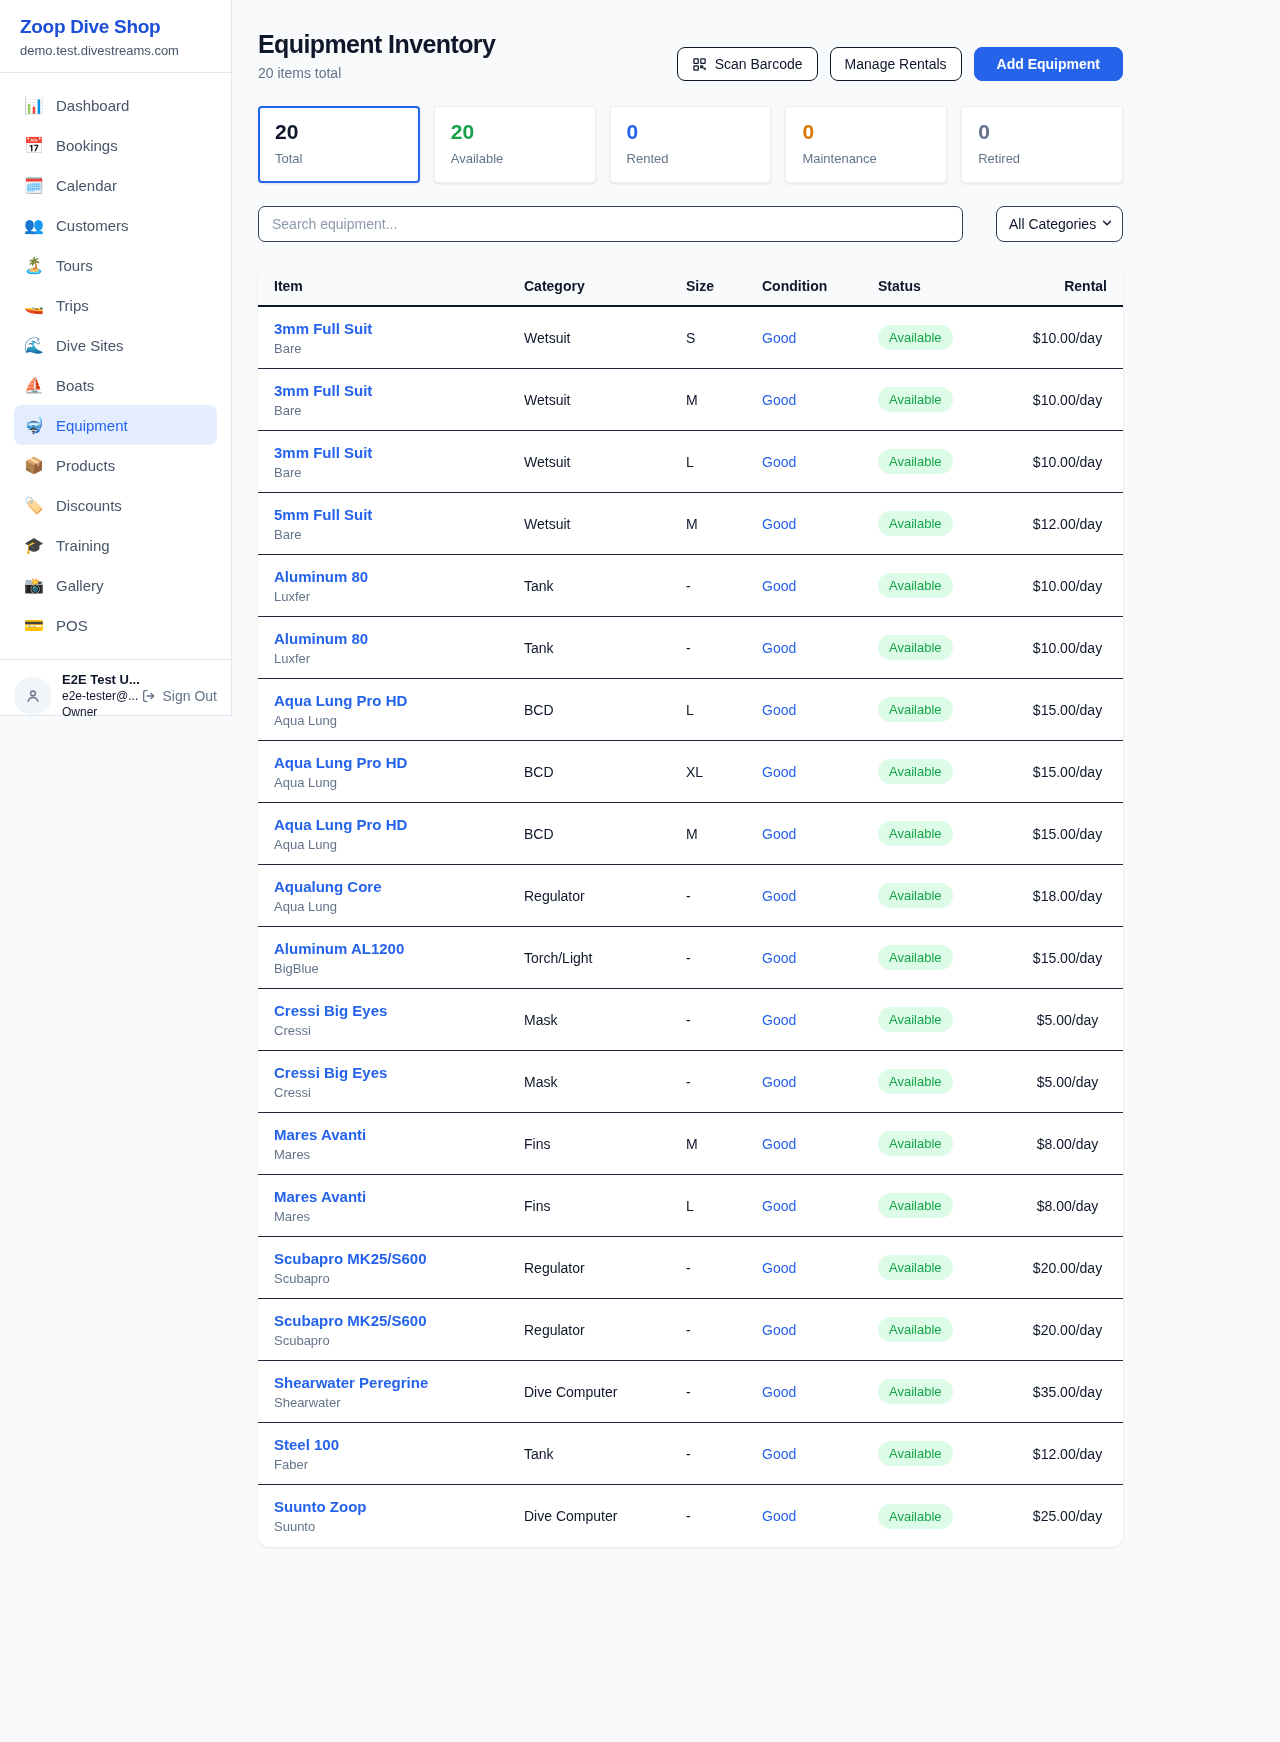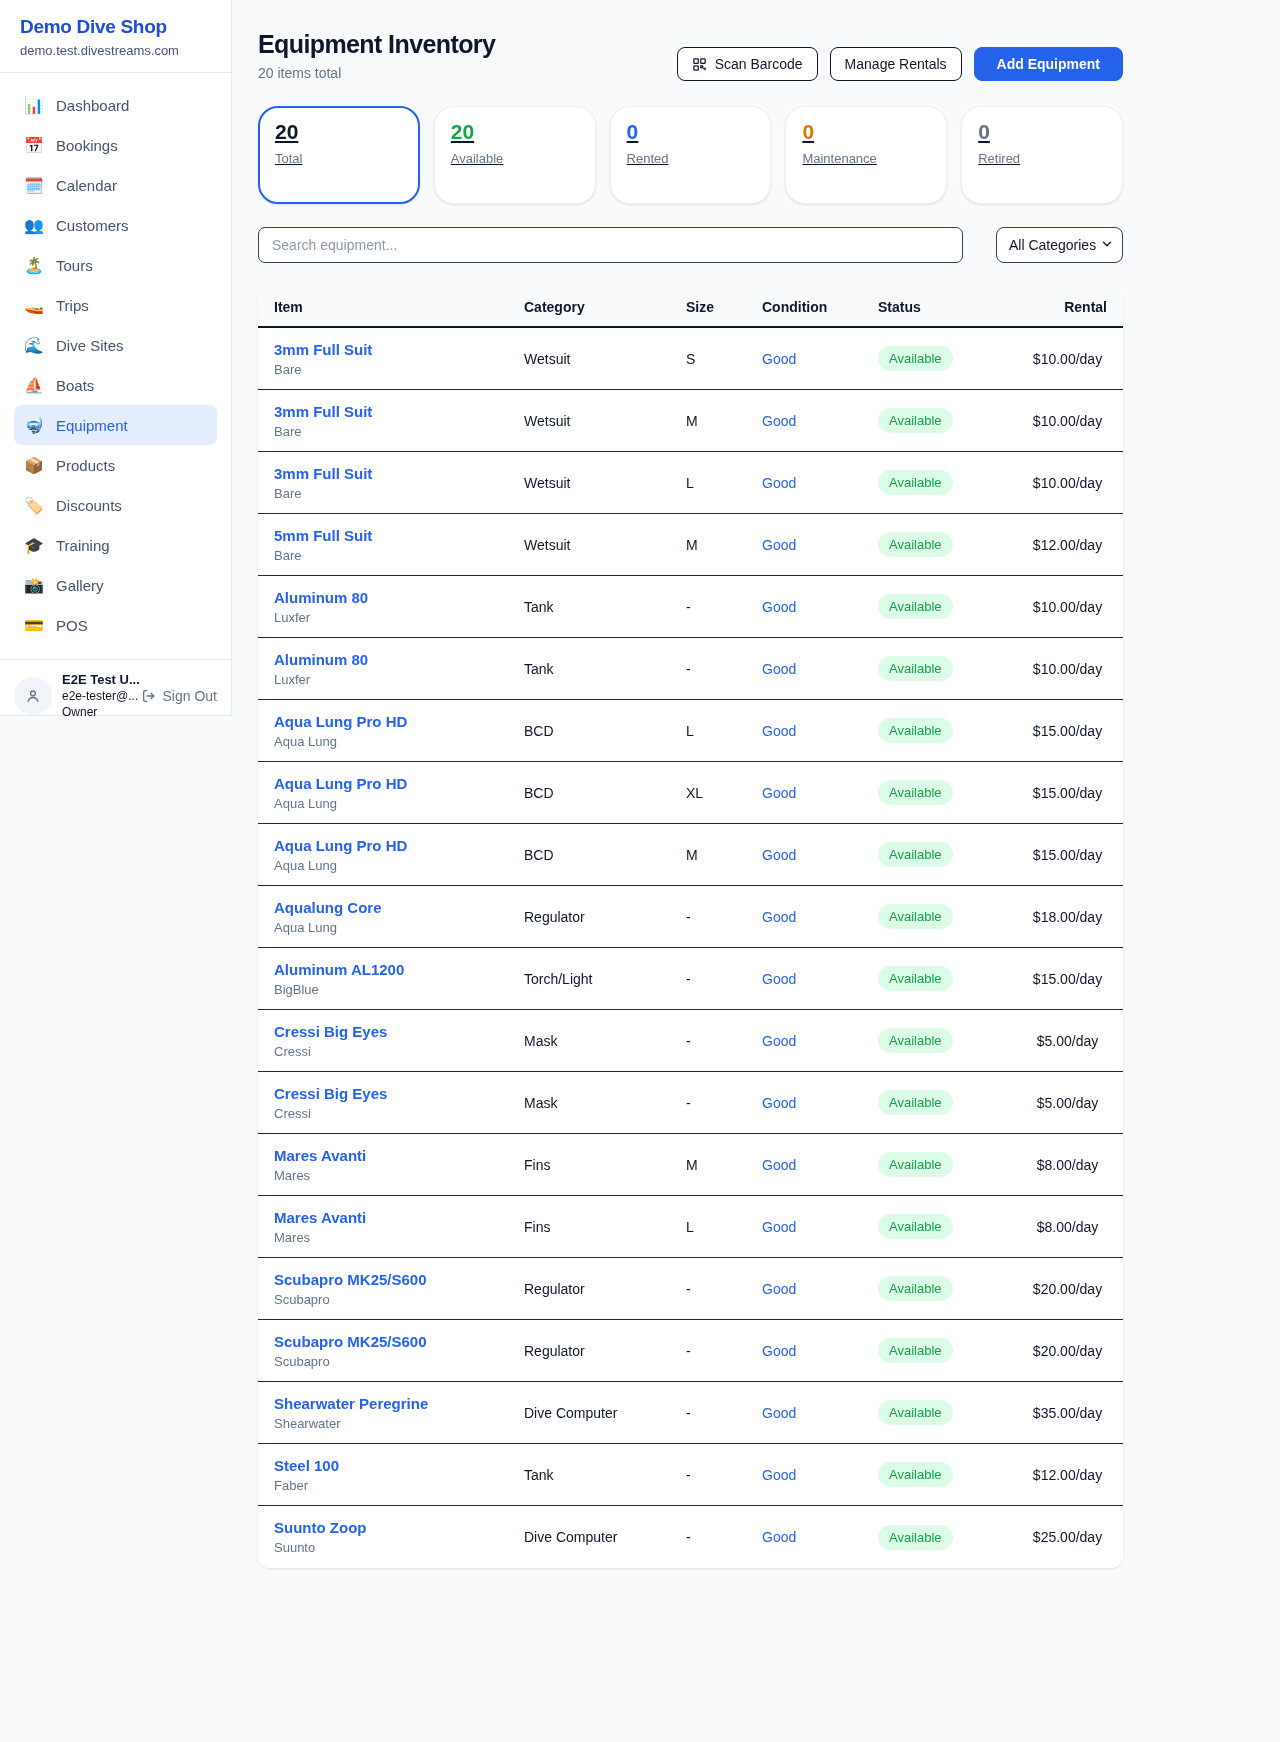--- a/index.html
+++ b/index.html
@@ -48,24 +48,23 @@
   .header-actions { display:flex; gap:12px; margin-top:5px; }
   .btn {
     display:flex; align-items:center; gap:8px; height:34px; padding:0 14px;
     border-radius:8px; font-size:14px; font-weight:500; cursor:pointer;
     font-family:inherit; background:#fff; border:1px solid #0f172a; color:#0f172a;
   }
   .btn-primary { background:#2563eb; border:1px solid #2563eb; color:#fff; font-weight:600; padding:0 22px; }
   
   .stats { display:flex; gap:14px; margin-top:25px; }
   .stat-card {
-    flex:1; background:#fff; border-radius:20px; padding:13px 16px 14px 16px; height:98px;
+    flex:1; background:#fff; border-radius:4px; padding:13px 16px 14px 16px; height:77px;
     border:1px solid #eef1f5; box-shadow:0 1px 2px rgba(15,23,42,.05), 0 1px 3px rgba(15,23,42,.06);
     cursor:pointer;
-    text-decoration:underline;
   }
   .stat-card.active { border:2px solid #2563eb; padding:12px 15px 13px 15px; }
   .stat-value { font-size:21px; font-weight:800; }
   .stat-label { font-size:13px; color:#64748b; margin-top:7px; }
   
   .filters { display:flex; gap:16px; margin-top:23px; }
   .search-input {
     flex:1; height:36px; border:1px solid #334155; border-radius:7px; padding:0 13px;
     font-size:14px; font-family:inherit; color:#0f172a; background:#fff; outline:none;
   }
@@ -97,21 +96,21 @@
     padding:5px 11px; border-radius:999px;
   }
   .cell-rental { text-align:center; font-size:14px; color:#0f172a; }
   svg { display:block; }
 </style>
 </head>
 <body>
 
 <aside class="sidebar">
   <div class="brand">
-    <div class="brand-name">Demo Dive Shop</div>
+    <div class="brand-name">Zoop Dive Shop</div>
     <div class="brand-domain">demo.test.divestreams.com</div>
   </div>
 
   <ul class="nav" id="nav-list">
       <li class="nav-item">
       <span class="nav-icon">📊</span>
       <span class="nav-label">Dashboard</span>
     </li>
       <li class="nav-item">
       <span class="nav-icon">📅</span>

